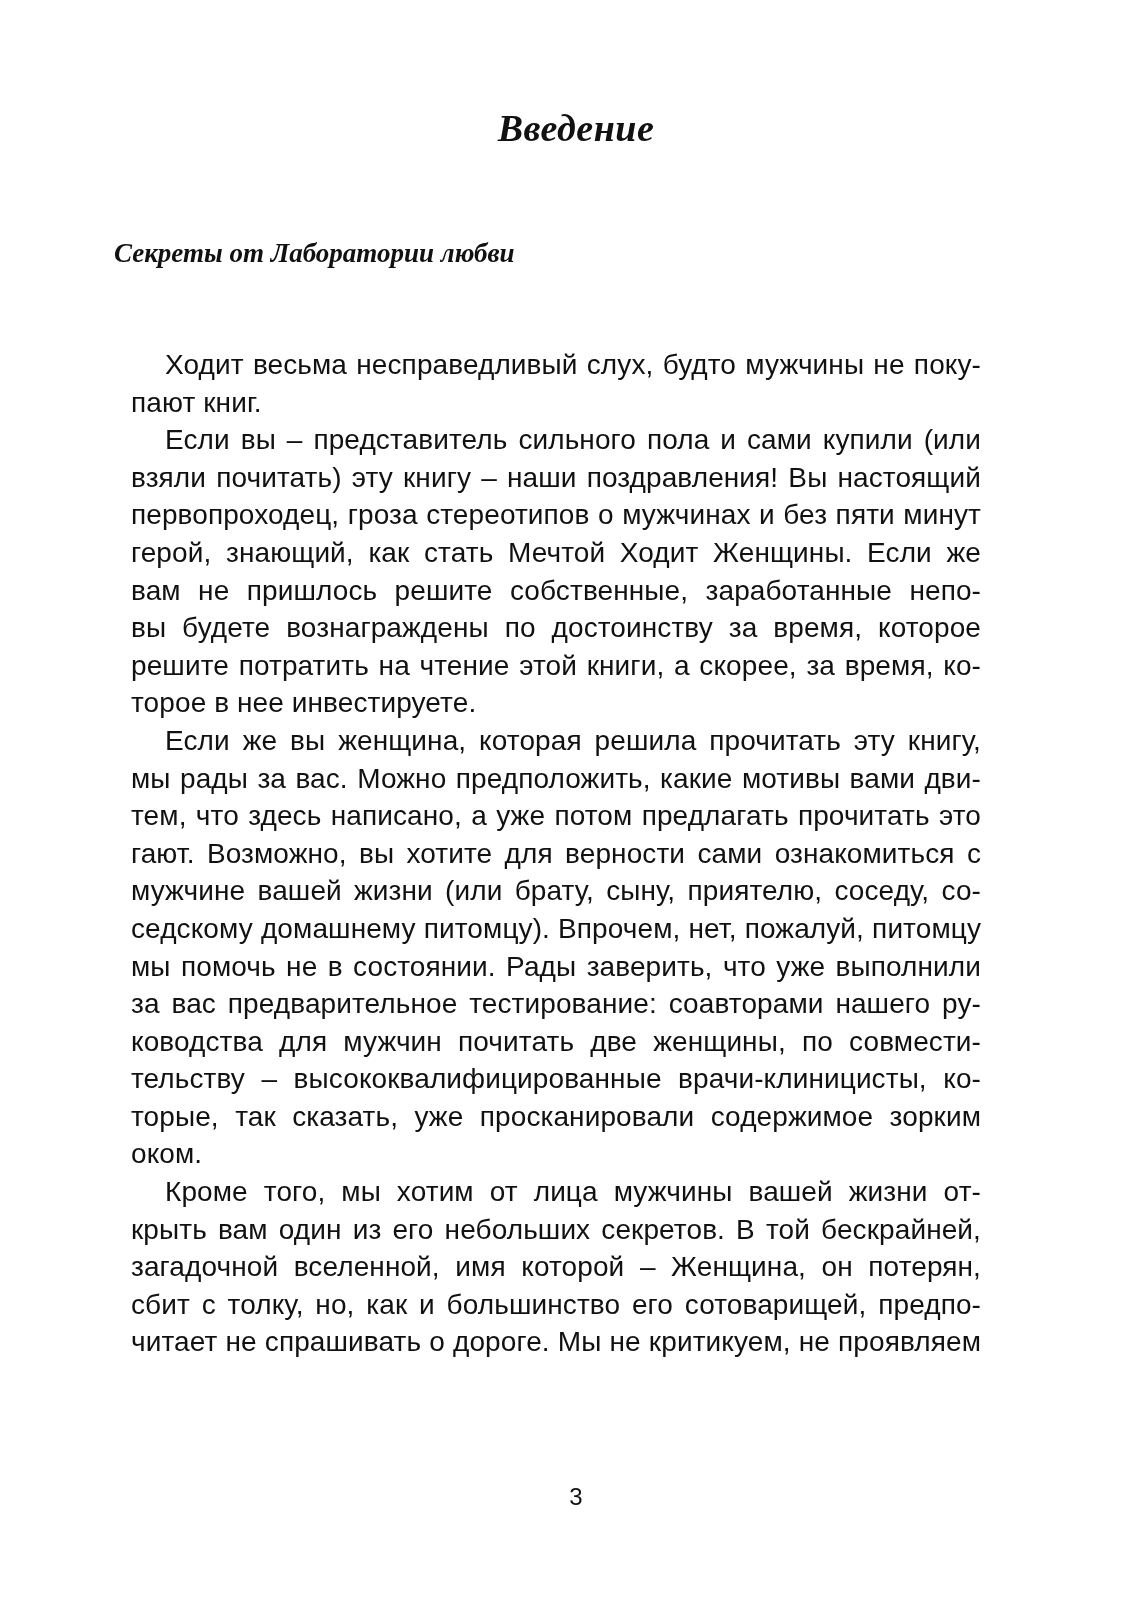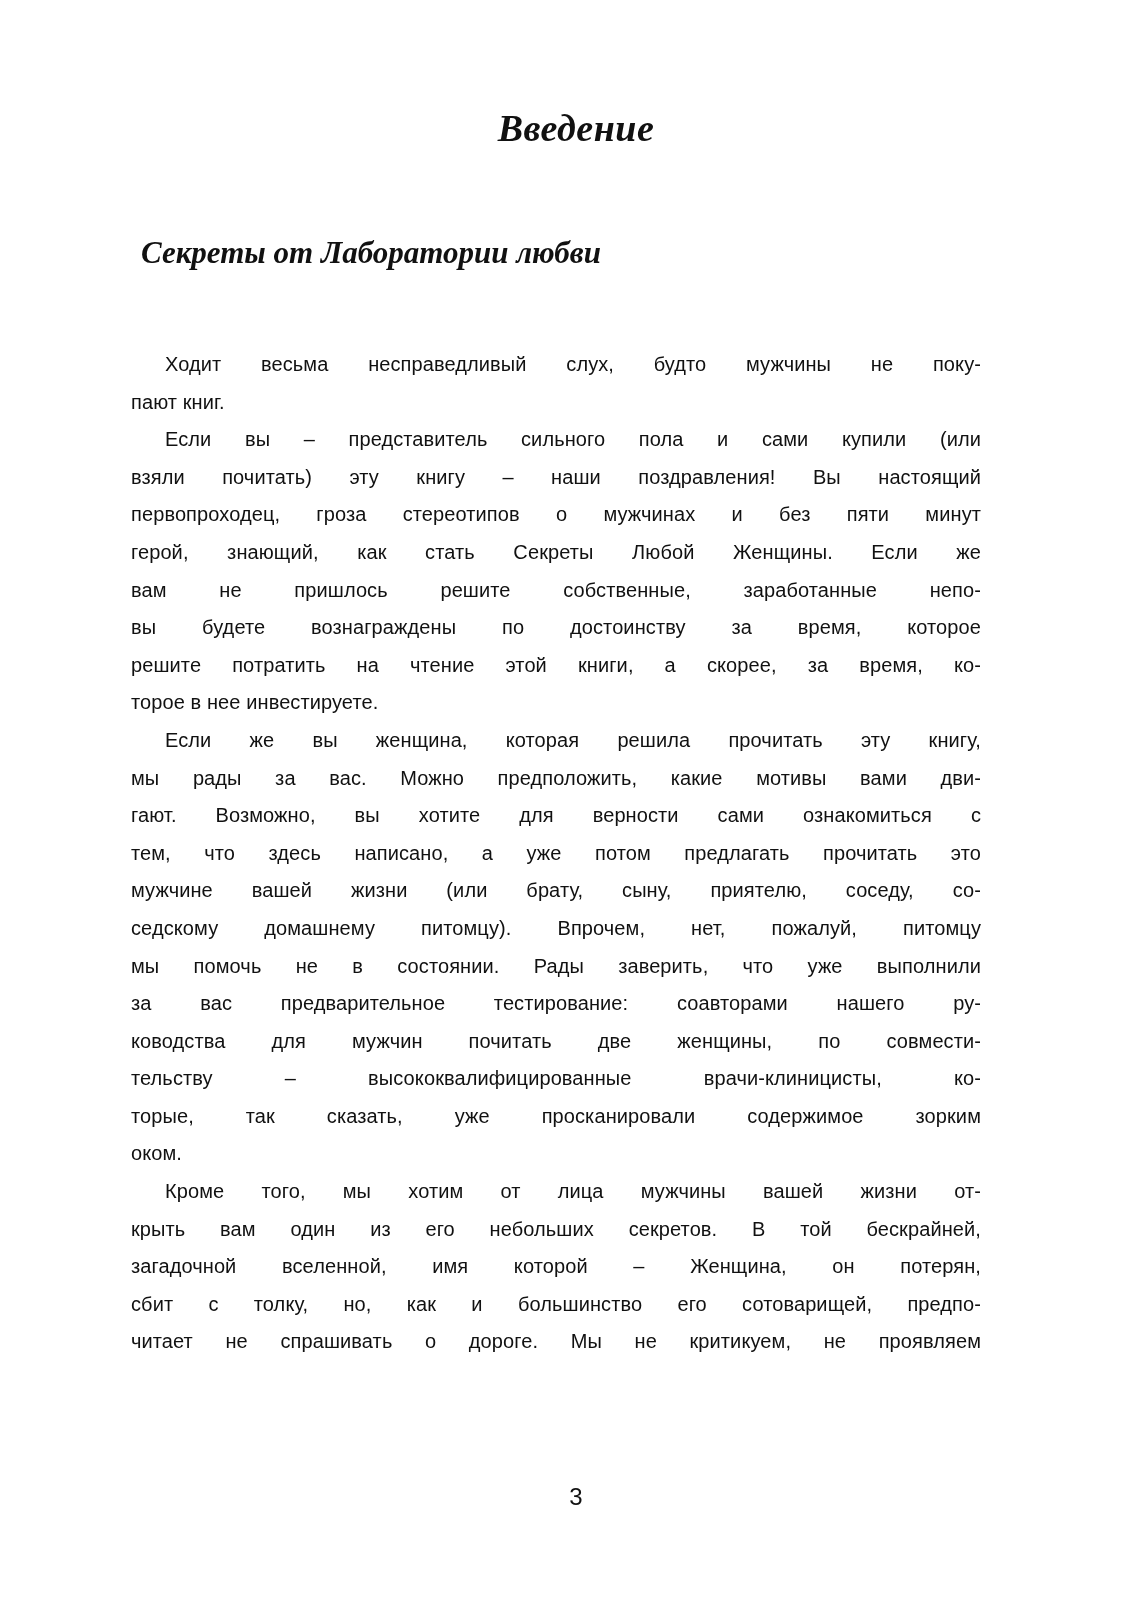--- a/index.html
+++ b/index.html
@@ -31,34 +31,34 @@
       font-weight: bold;
       font-size: 38px;
       line-height: 50px;
       letter-spacing: 0.5px;
       padding-left: 10px;
       box-sizing: border-box;
     }
     .section-title {
       position: absolute;
       top: 232px;
-      left: 141px;
+      left: 114px;
       font-family: "Liberation Serif", "DejaVu Serif", serif;
       font-style: italic;
       font-weight: bold;
-      font-size: 31px;
+      font-size: 27px;
       line-height: 42px;
     }
     .body {
       position: absolute;
       top: 346px;
       left: 131px;
       width: 850px;
       font-family: "Liberation Sans", "DejaVu Sans", sans-serif;
-      font-size: 20px;
+      font-size: 28px;
       line-height: 37.6px;
       transform: scaleX(1.0);
     }
     .line {
       display: block;
       height: 37.6px;
       white-space: nowrap;
       text-align: justify;
       text-align-last: justify;
       letter-spacing: 0.1px;
@@ -93,32 +93,32 @@
 
     <div>
       <span class="line indent">Ходит весьма несправедливый слух, будто мужчины не поку-</span>
       <span class="line last">пают книг.</span>
     </div>
 
     <div>
       <span class="line indent">Если вы – представитель сильного пола и сами купили (или</span>
       <span class="line">взяли почитать) эту книгу – наши поздравления! Вы настоящий</span>
       <span class="line">первопроходец, гроза стереотипов о мужчинах и без пяти минут</span>
-      <span class="line">герой, знающий, как стать Секреты Любой Женщины. Если же</span>
+      <span class="line">герой, знающий, как стать Мечтой Ходит Женщины. Если же</span>
       <span class="line">вам не пришлось решите собственные, заработанные непо-</span>
       <span class="line">вы будете вознаграждены по достоинству за время, которое</span>
       <span class="line">решите потратить на чтение этой книги, а скорее, за время, ко-</span>
       <span class="line last">торое в нее инвестируете.</span>
     </div>
 
     <div>
       <span class="line indent">Если же вы женщина, которая решила прочитать эту книгу,</span>
       <span class="line">мы рады за вас. Можно предположить, какие мотивы вами дви-</span>
+      <span class="line">тем, что здесь написано, а уже потом предлагать прочитать это</span>
       <span class="line">гают. Возможно, вы хотите для верности сами ознакомиться с</span>
-      <span class="line">тем, что здесь написано, а уже потом предлагать прочитать это</span>
       <span class="line">мужчине вашей жизни (или брату, сыну, приятелю, соседу, со-</span>
       <span class="line">седскому домашнему питомцу). Впрочем, нет, пожалуй, питомцу</span>
       <span class="line">мы помочь не в состоянии. Рады заверить, что уже выполнили</span>
       <span class="line">за вас предварительное тестирование: соавторами нашего ру-</span>
       <span class="line">ководства для мужчин почитать две женщины, по совмести-</span>
       <span class="line">тельству – высококвалифицированные врачи-клиницисты, ко-</span>
       <span class="line">торые, так сказать, уже просканировали содержимое зорким</span>
       <span class="line last">оком.</span>
     </div>
 

